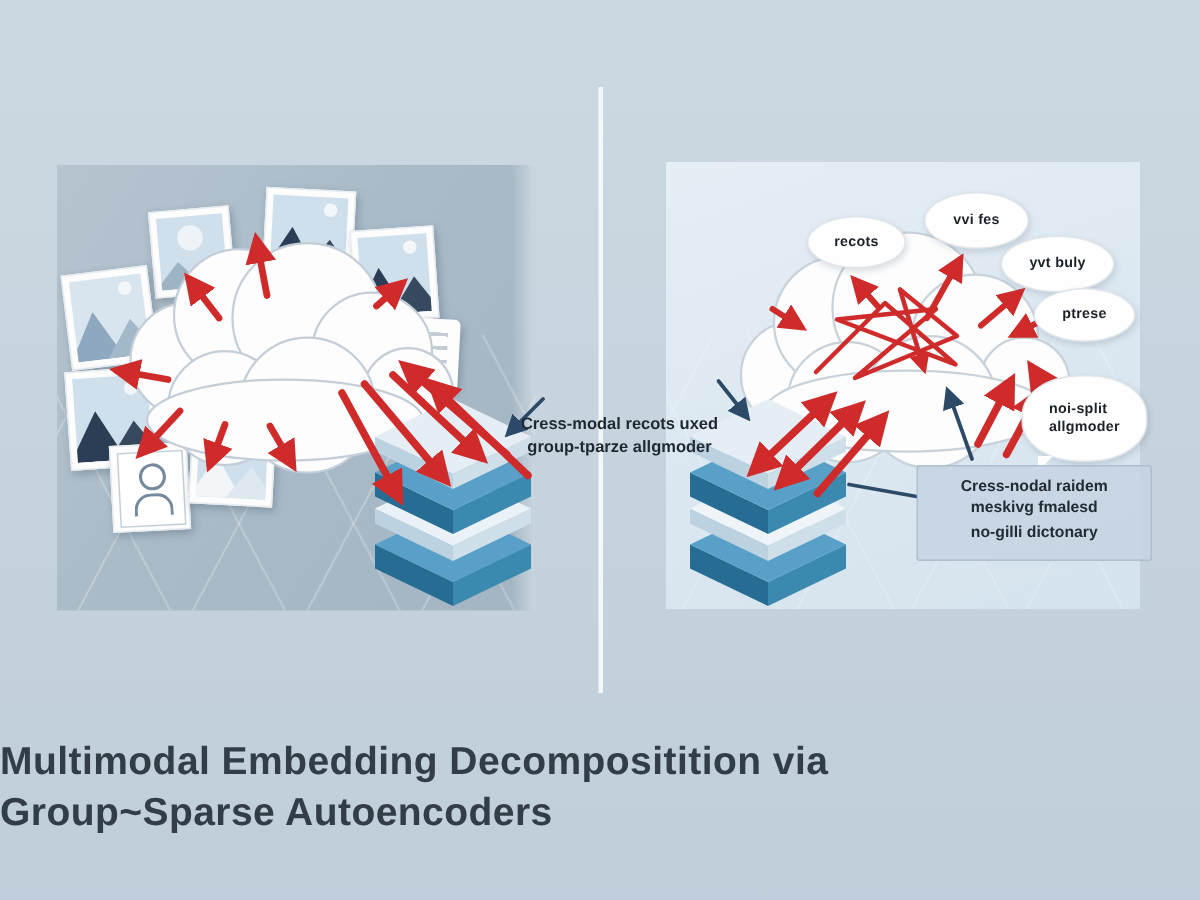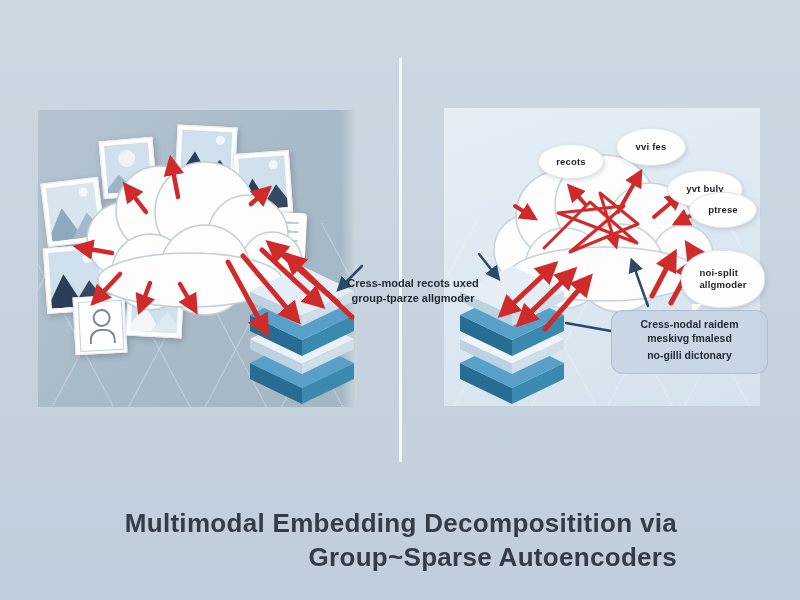--- a/index.html
+++ b/index.html
@@ -56,35 +56,35 @@
   
   .overlay{position:absolute;left:0;top:0;width:800px;height:600px;pointer-events:none;}
   
   .bubble{position:absolute;background:#fefefe;border:1px solid #dfe5ea;border-radius:50%;
       display:flex;align-items:center;justify-content:center;
       box-shadow:1px 2px 4px rgba(60,80,100,.18);
       font-size:9.5px;font-weight:700;color:#1b2129;letter-spacing:.2px;white-space:pre-line;line-height:1.25;}
   .b1{left:452px;top:179px;width:74px;height:34px;}
   .b2{left:538px;top:144px;width:64px;height:33px;}
   .b3{left:616px;top:128px;width:68px;height:36px;}
-  .b4{left:667px;top:170px;width:74px;height:36px;}
+  .b4{left:667px;top:157px;width:74px;height:36px;}
   .b5{left:689px;top:192px;width:66px;height:34px;}
   .b6{left:681px;top:250px;width:82px;height:56px;border-radius:46%;}
   .b6::after{content:"";position:absolute;left:10px;bottom:-7px;width:0;height:0;
       border-right:10px solid transparent;border-top:10px solid #fefefe;}
   
   .center-label{position:absolute;left:328px;top:236px;width:170px;text-align:center;
       font-size:11px;line-height:1.35;font-weight:700;color:#1f2830;white-space:pre-line;margin-top:40px;}
   .anno-box{position:absolute;left:611px;top:310px;width:157px;height:64px;
-      background:rgba(198,212,226,.88);border:1px solid rgba(160,178,196,.65);border-radius:12px;
+      background:rgba(198,212,226,.88);border:1px solid rgba(160,178,196,.65);border-radius:2px;
       box-sizing:border-box;padding:7px 4px 0;text-align:center;
       font-size:10.5px;font-weight:700;color:#232c35;line-height:1.3;}
   .anno-box .top{white-space:pre-line;margin-bottom:4px;}
-  .title-line{position:absolute;left:0;width:677px;text-align:right;
-      font-weight:700;color:#333d47;font-size:26px;letter-spacing:.3px;margin-top:16px;}
+  .title-line{position:absolute;left:0;width:677px;text-align:left;
+      font-weight:700;color:#333d47;font-size:26px;letter-spacing:.3px;}
   .t1{top:492px;} .t2{top:526px;}
 </style>
 </head>
 <body>
 
 <div class="stage">
 
   <div class="panel panel-left">
     <div class="floor-grid"></div>
   </div>

